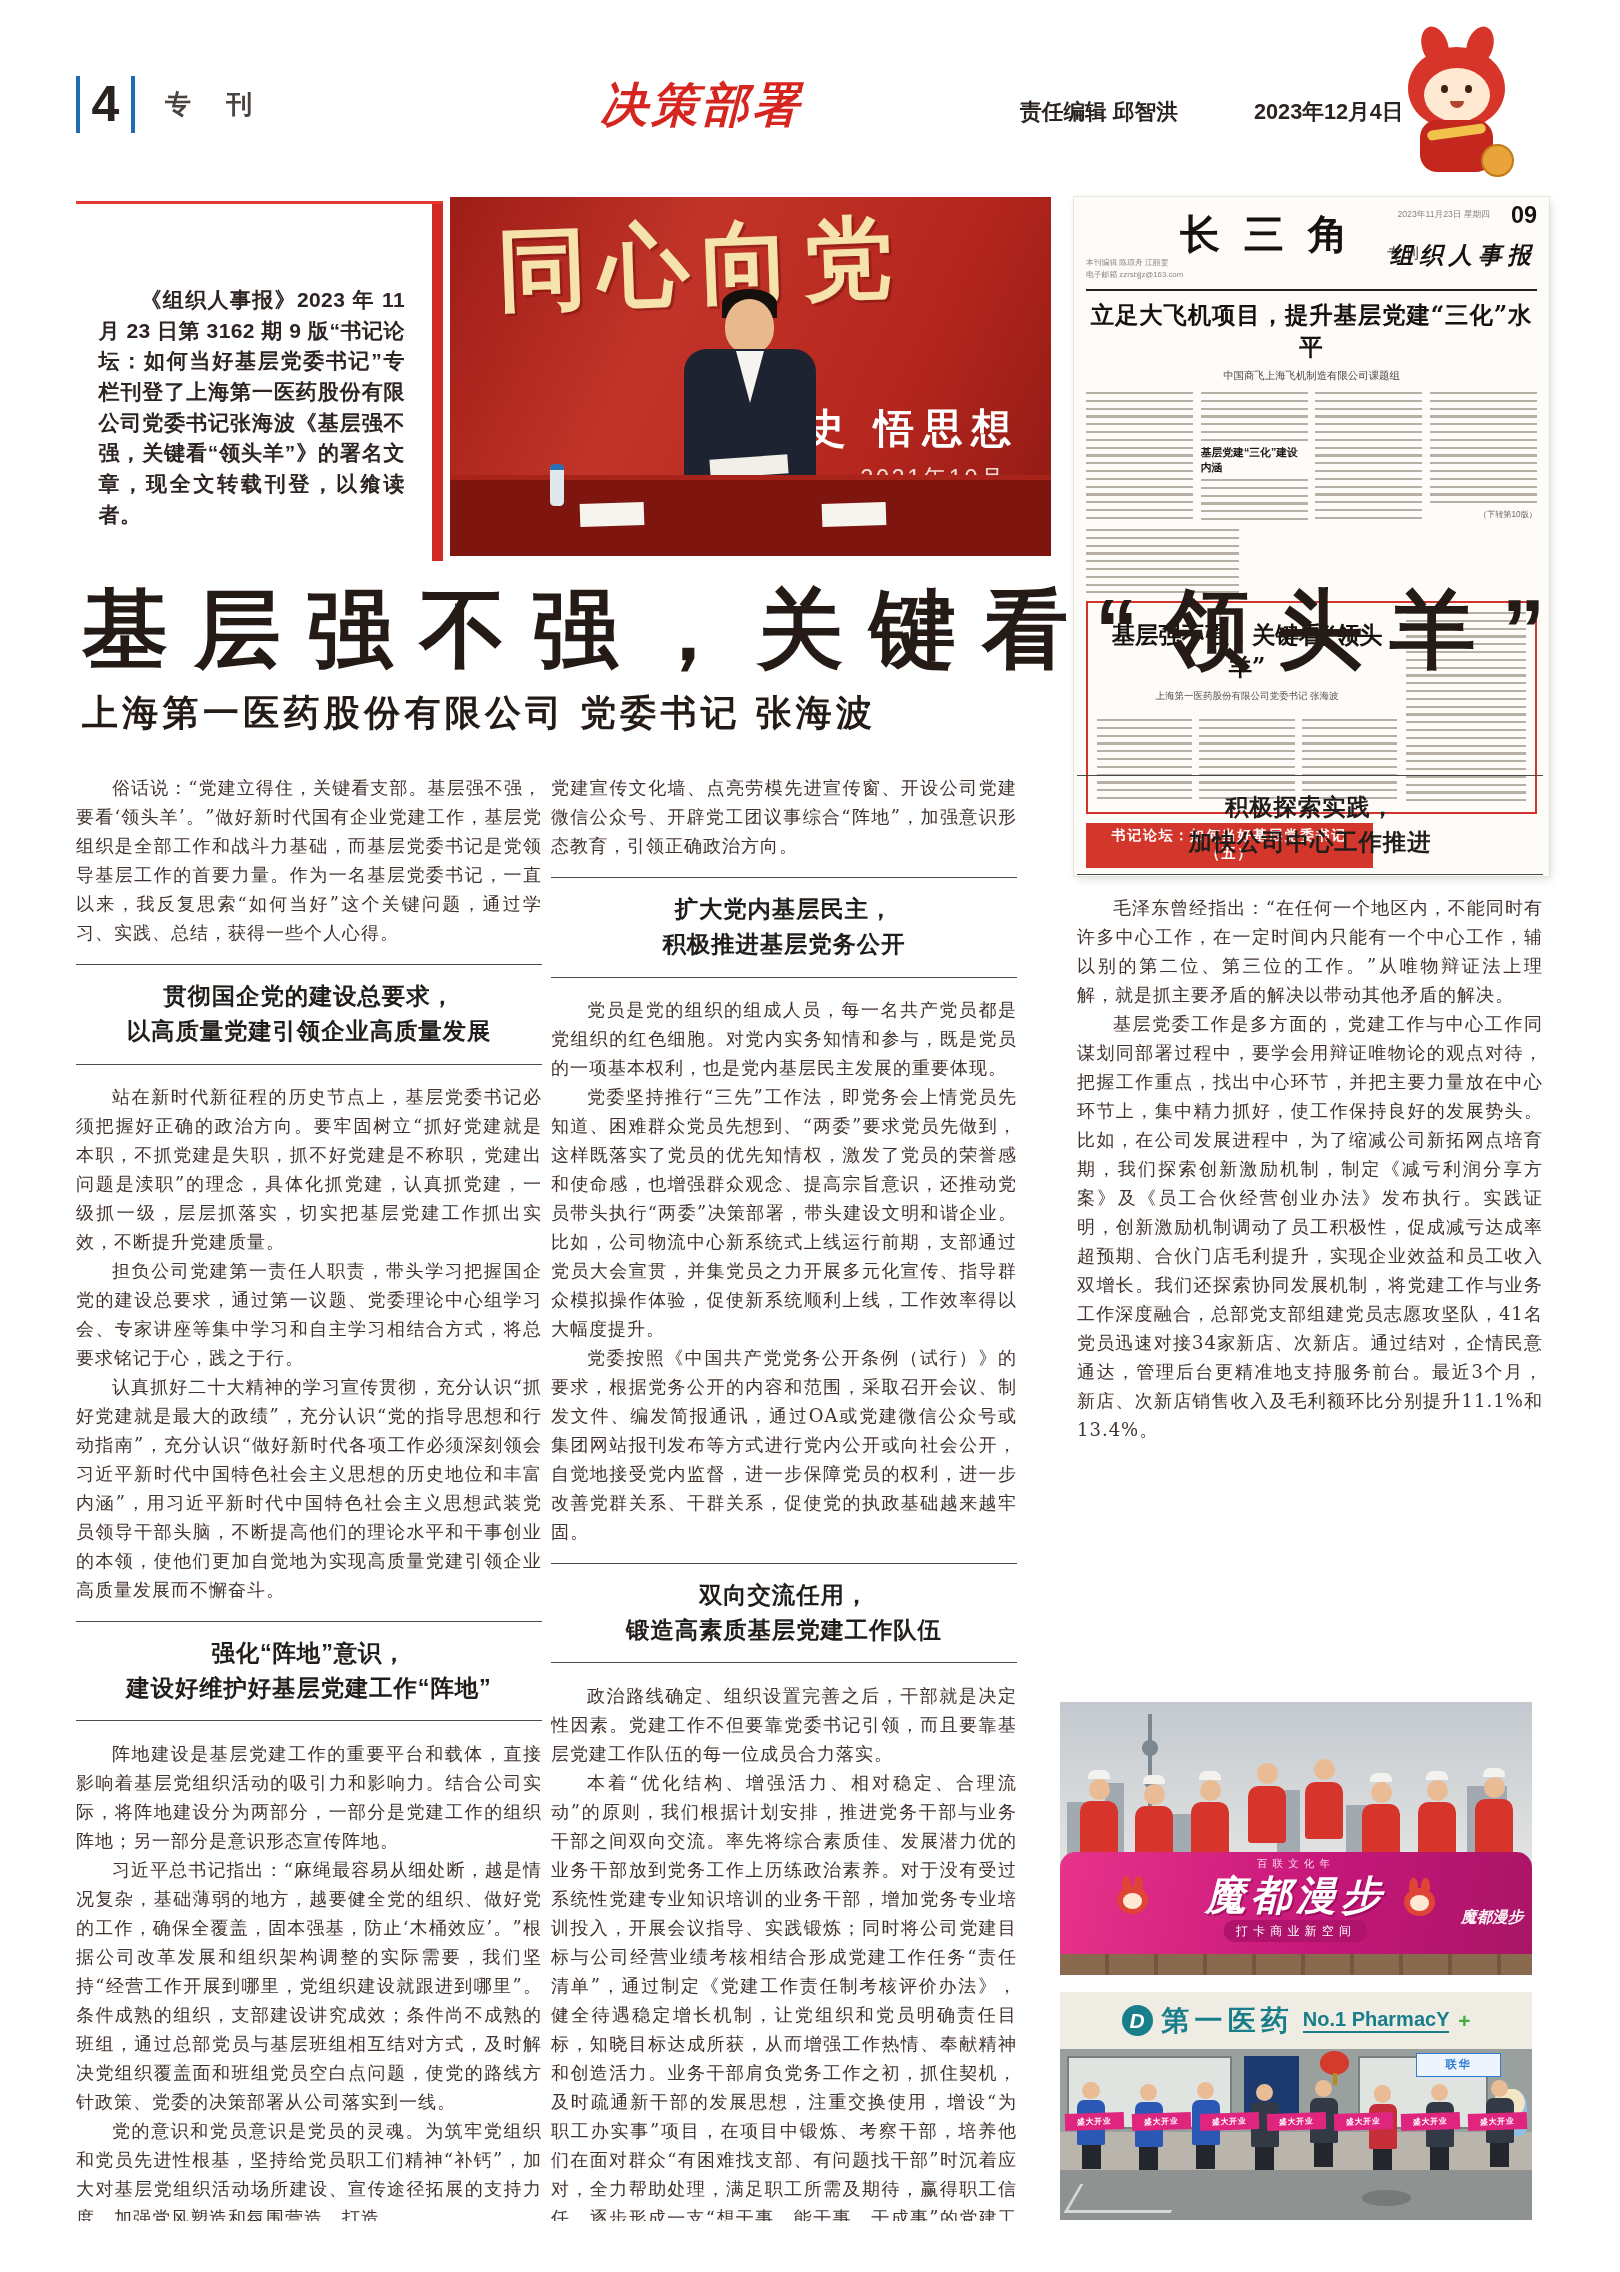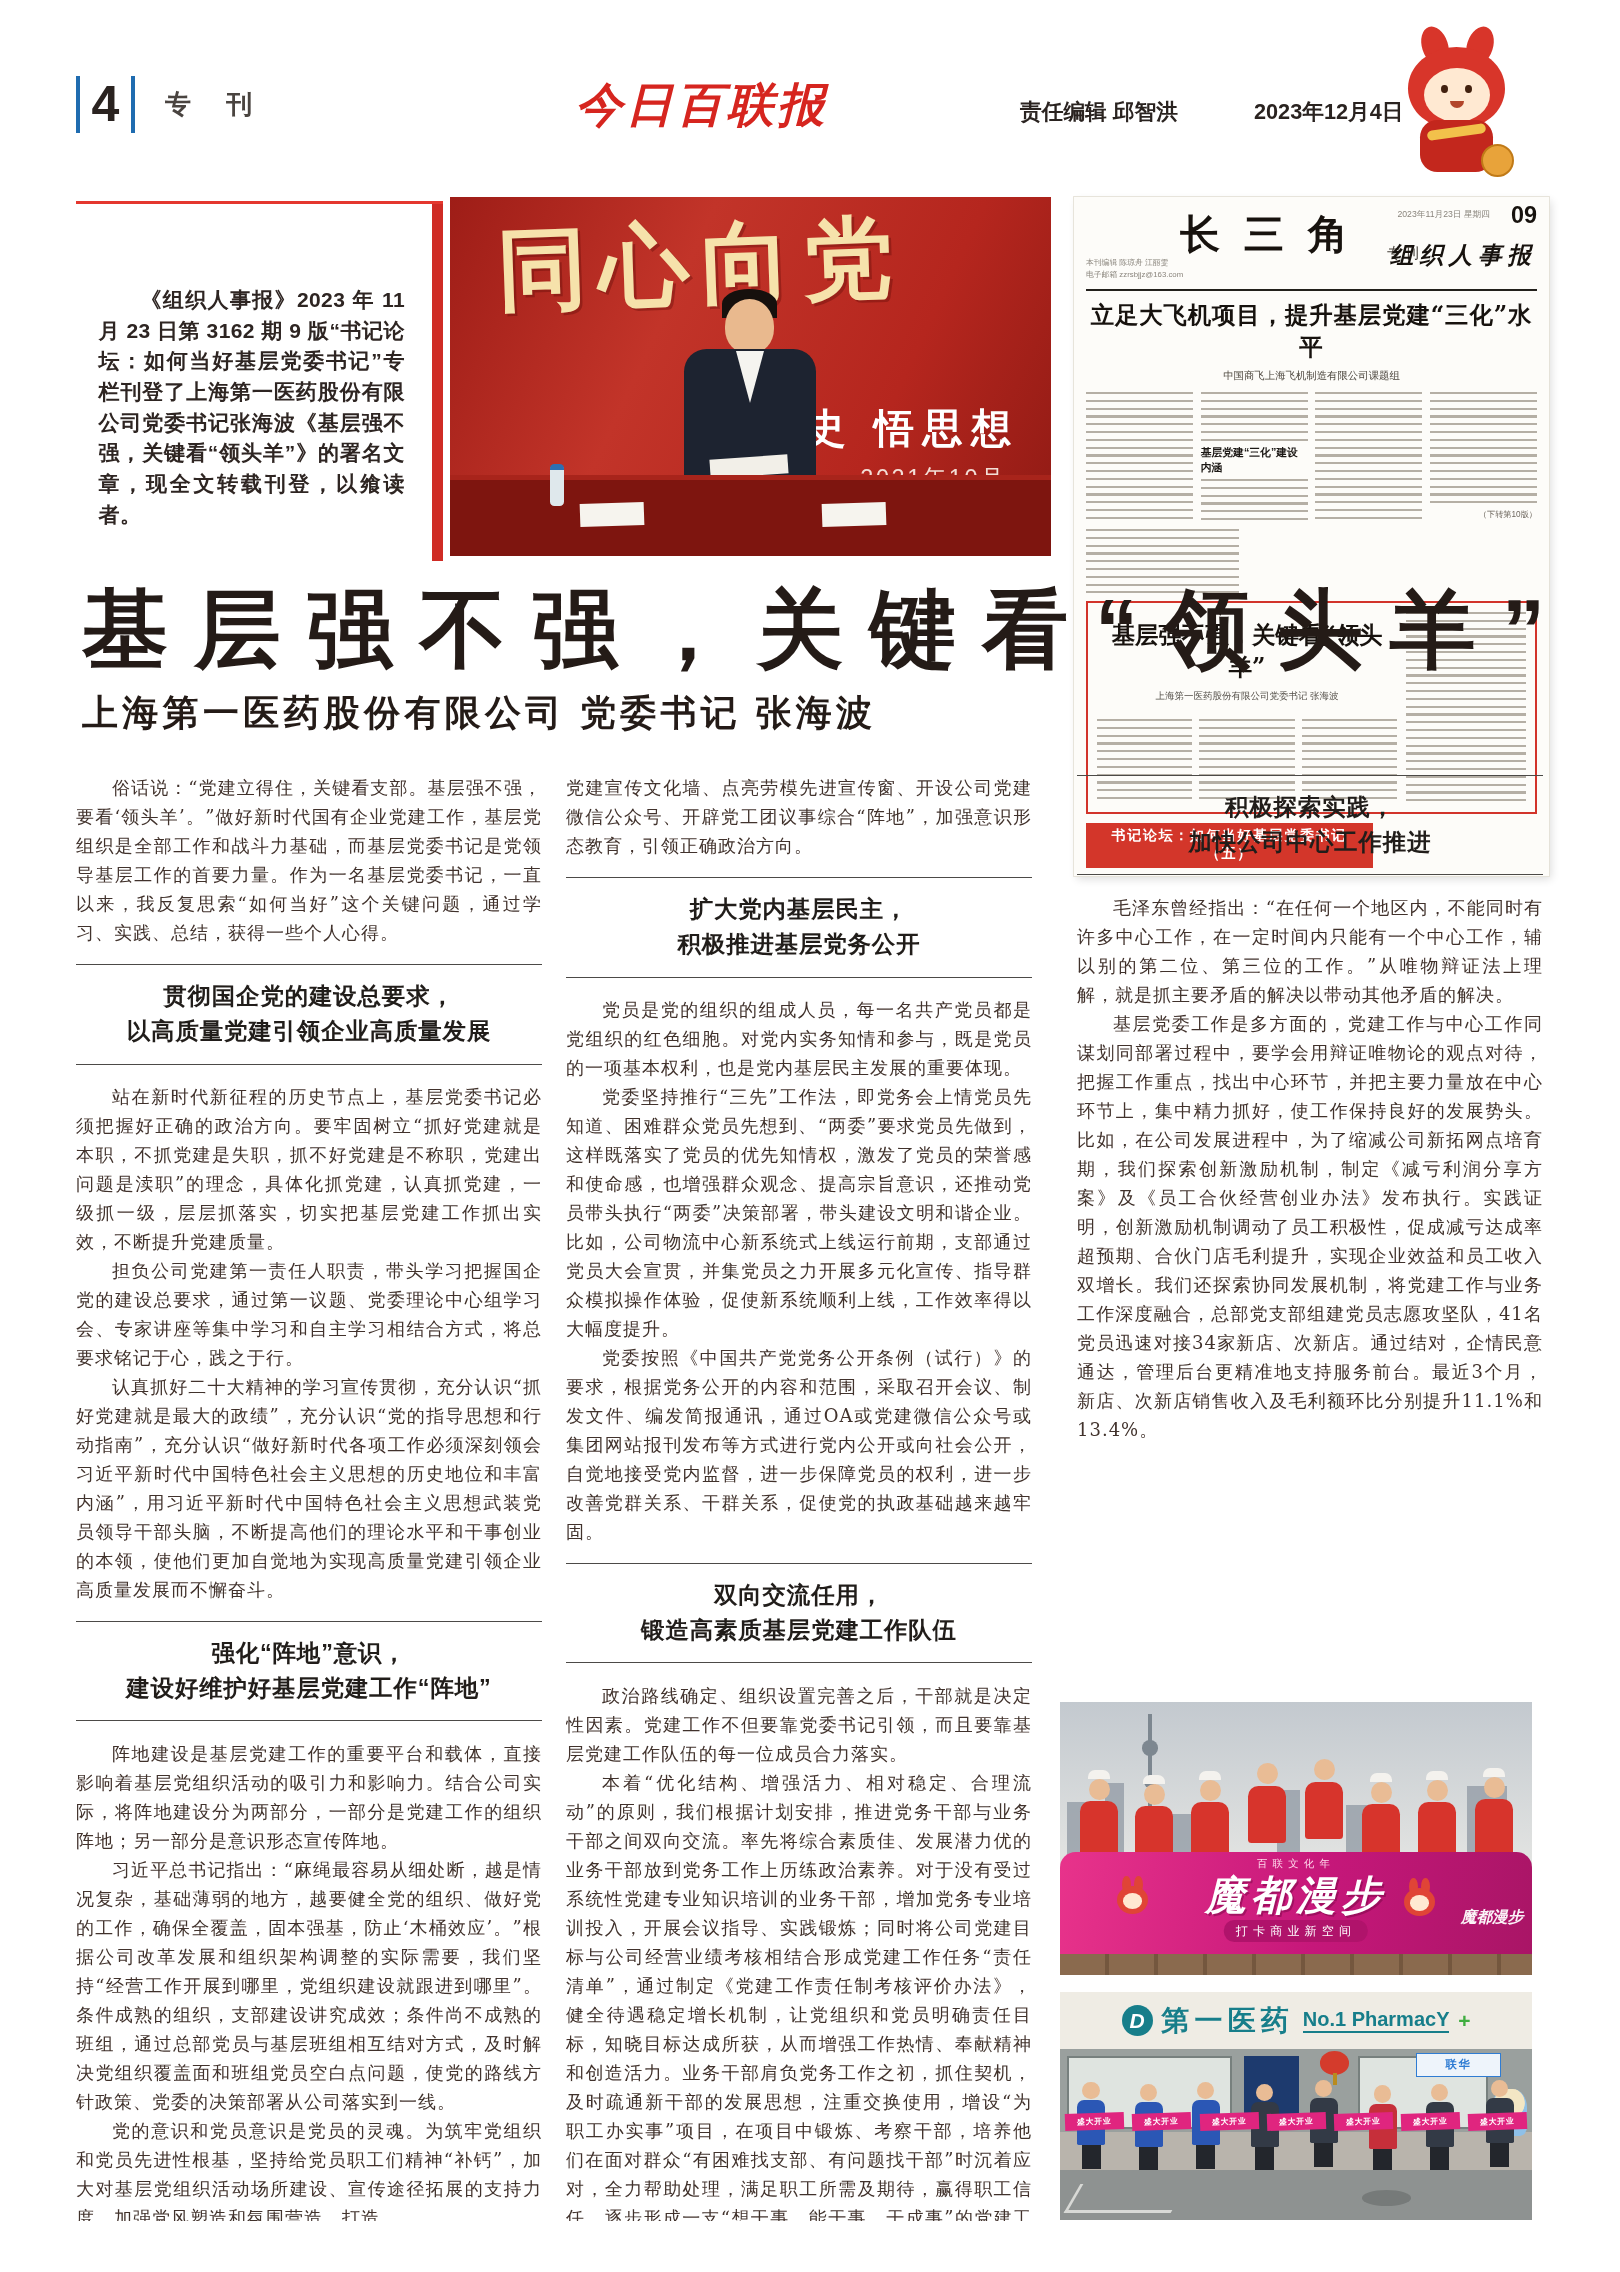--- a/index.html
+++ b/index.html
@@ -87,21 +87,21 @@
   .clip-box .minicols .stx{flex:1;}
   .clip-box .side{flex:1;}
   .clip-banner2{margin-top:8.7px;width:62%;background:#d3362a;color:#ffffff;font-weight:900;
                 font-size:14px;letter-spacing:1.7px;text-align:center;padding:4.3px 3.5px;}
   
   .headline{position:absolute;left:82px;top:582px;width:1464px;font-size:86px;font-weight:900;
             color:#241b17;letter-spacing:0.9px;text-align:justify;text-align-last:justify;line-height:1.1;}
   .byline-main{position:absolute;left:82px;top:689px;font-size:36px;font-weight:700;color:#241b17;letter-spacing:4.3px;}
   
   .col{position:absolute;top:773px;width:466px;overflow:hidden;}
-  .col.c1{left:76px;height:1448px;} .col.c2{left:566px;height:1448px;} .col.c3{left:1077px;height:797px;}
+  .col.c1{left:76px;height:1448px;} .col.c2{left:551px;height:1448px;} .col.c3{left:1077px;height:797px;}
   .col p{margin:0;font-family:"DejaVu Serif","Liberation Serif",serif;font-size:18px;line-height:29px;
          letter-spacing:1px;color:#41322c;text-align:justify;text-indent:2em;}
   .col p.cont{text-indent:0;}
   .sec-head{margin:17.3px 0;padding:14px 0;border-top:1.7px solid #4c4a47;border-bottom:1.7px solid #4c4a47;
             text-align:center;font-size:23.4px;font-weight:800;line-height:1.5;color:#211d1a;
             white-space:pre-line;letter-spacing:0.9px;}
   
   .photo-walk{position:absolute;left:1060px;top:1702px;width:472px;height:273px;overflow:hidden;background:#cdd1d5;}
   .photo-walk .sky{position:absolute;inset:0 0 40% 0;background:linear-gradient(#c3c9cf,#e3e4e2);}
   .photo-walk .bld{position:absolute;bottom:40%;background:#98a0a9;opacity:.85;}
@@ -164,21 +164,21 @@
 <body>
 
 <div class="page">
 
   <div class="hdr-pageno">
     <div class="bar"></div>
     <div class="num">4</div>
     <div class="bar"></div>
   </div>
   <div class="hdr-section">专 刊</div>
-  <div class="masthead">今日百联报</div>
+  <div class="masthead">决策部署</div>
   <div class="hdr-editor">责任编辑  邱智洪</div>
   <div class="hdr-date">2023年12月4日</div>
   <div class="mascot">
     <div class="ear l"></div>
     <div class="ear r"></div>
     <div class="head"></div>
     <div class="face"></div>
     <div class="eye l"></div>
     <div class="eye r"></div>
     <div class="mouth"></div>

